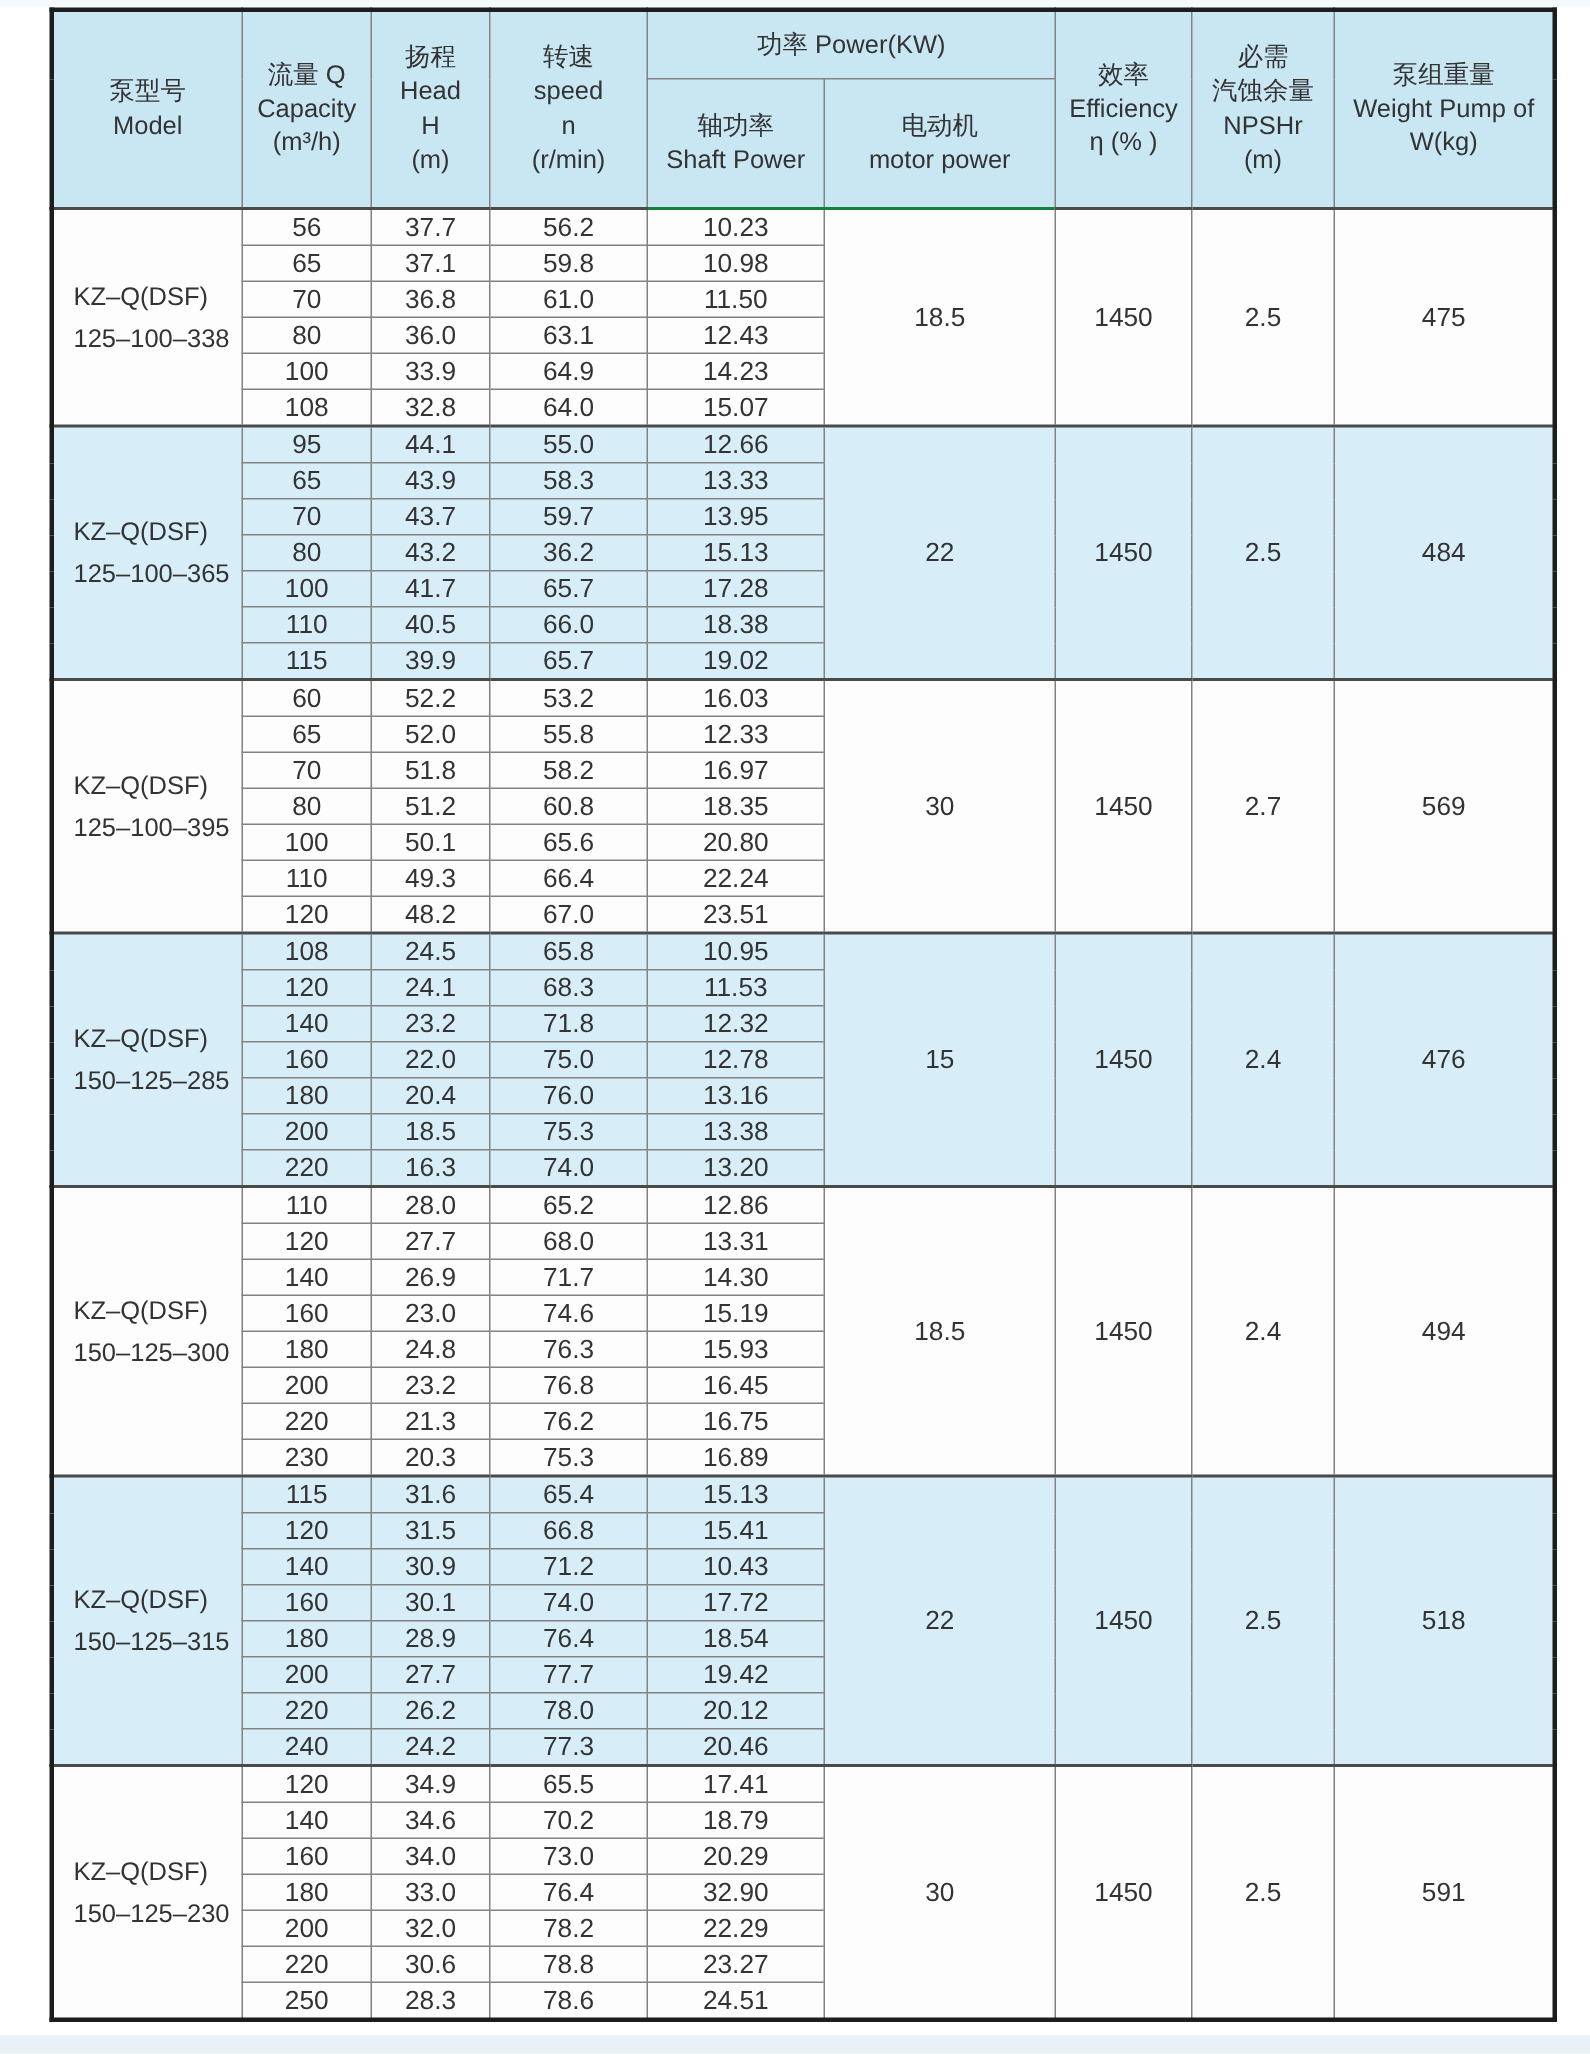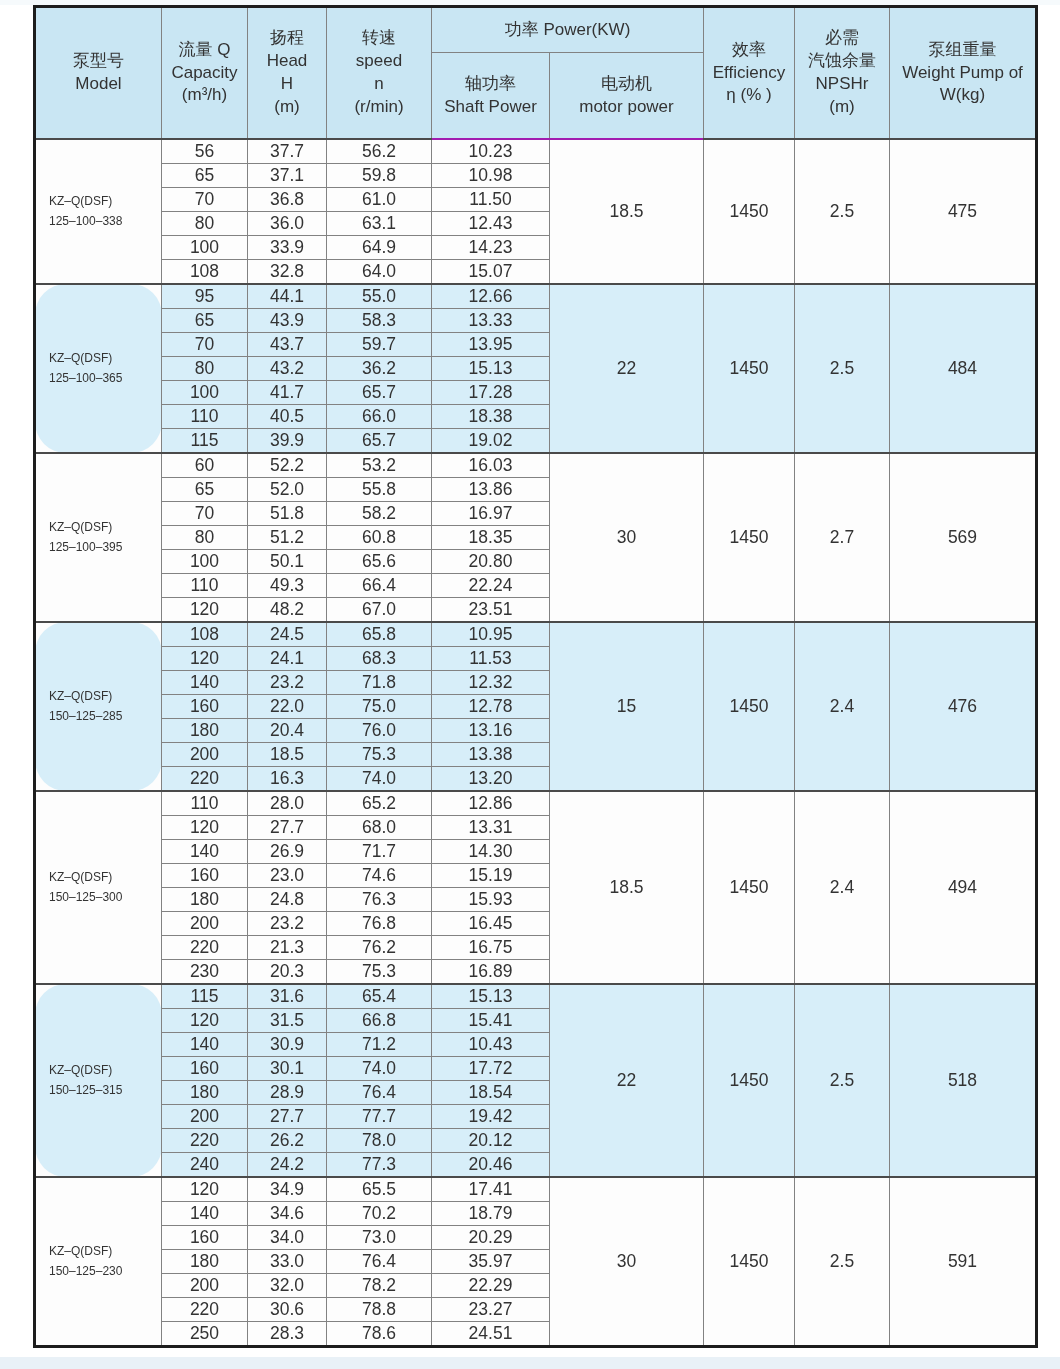--- a/index.html
+++ b/index.html
@@ -36,37 +36,36 @@
   }
   thead th {
     background: #c9e6f3;
     font-weight: normal;
     font-size: 17px;
     line-height: 1.35;
     white-space: pre-line;
   }
   thead tr.hrow1 th.span-power { height: 44px; }
   thead tr.hrow2 th { height: 85px; }
-  thead tr.hrow2 th { border-bottom: 2px solid #a21caf; }
+  thead tr.hrow2 th { border-bottom: 2px solid #15803d; }
   thead tr.hrow1 th[rowspan] { border-bottom: 2px solid #4a4a4a; }
   tbody td {
     font-size: 17.5px;
     height: 23px;
     line-height: 1;
   }
   tbody tr.group-start td { border-top: 2px solid #4a4a4a; }
   tbody tr.shaded td { background: #d7eef9; }
   tbody tr.plain td  { background: #fdfdfd; }
   td.model {
     text-align: left;
     padding-left: 13px;
-    font-size: 12px;
+    font-size: 17px;
     line-height: 1.6;
     white-space: pre-line;
-    border-radius: 31px;
   }
 </style>
 </head>
 <body>
 
 <div class="page">
   <table class="pump">
     <colgroup>
       <col style="width:127px">
       <col style="width:86px">
@@ -212,21 +211,21 @@
           <td>16.03</td>
           <td rowspan="7">30</td>
           <td rowspan="7">1450</td>
           <td rowspan="7">2.7</td>
           <td rowspan="7">569</td>
         </tr>
         <tr class="plain">
           <td>65</td>
           <td>52.0</td>
           <td>55.8</td>
-          <td>13.86</td>
+          <td>12.33</td>
         </tr>
         <tr class="plain">
           <td>70</td>
           <td>51.8</td>
           <td>58.2</td>
           <td>16.97</td>
         </tr>
         <tr class="plain">
           <td>80</td>
           <td>51.2</td>
@@ -428,21 +427,21 @@
         <tr class="plain">
           <td>160</td>
           <td>34.0</td>
           <td>73.0</td>
           <td>20.29</td>
         </tr>
         <tr class="plain">
           <td>180</td>
           <td>33.0</td>
           <td>76.4</td>
-          <td>35.97</td>
+          <td>32.90</td>
         </tr>
         <tr class="plain">
           <td>200</td>
           <td>32.0</td>
           <td>78.2</td>
           <td>22.29</td>
         </tr>
         <tr class="plain">
           <td>220</td>
           <td>30.6</td>

